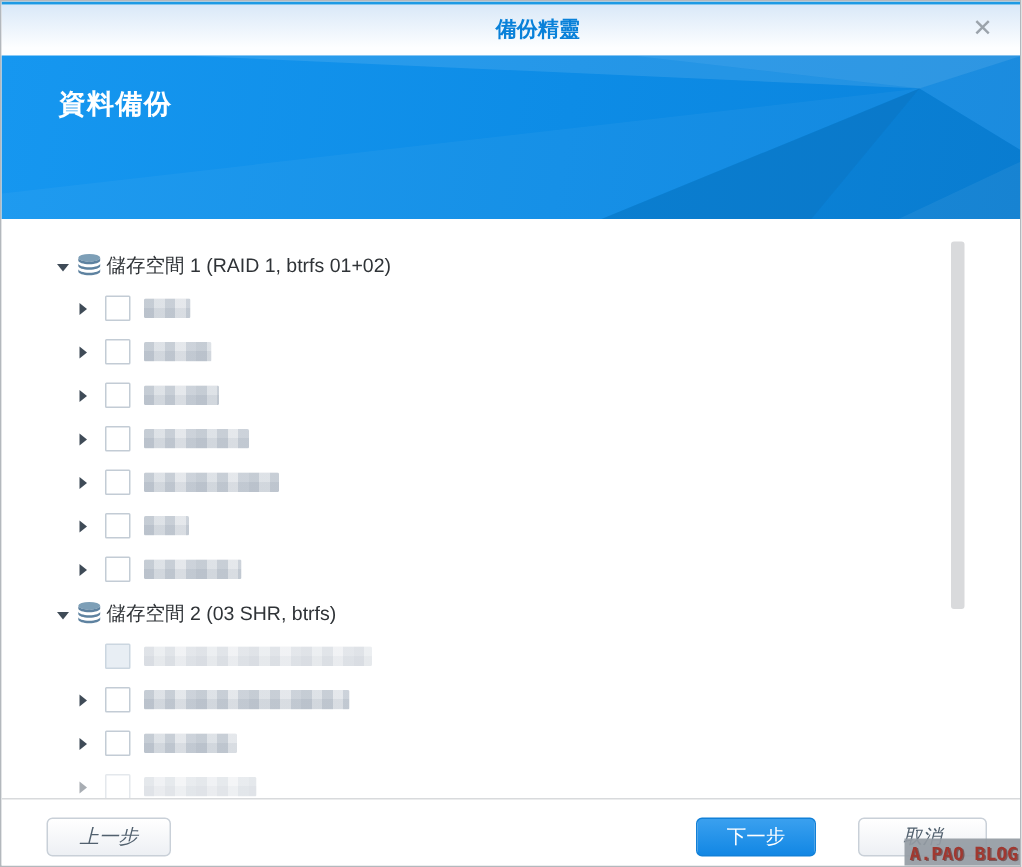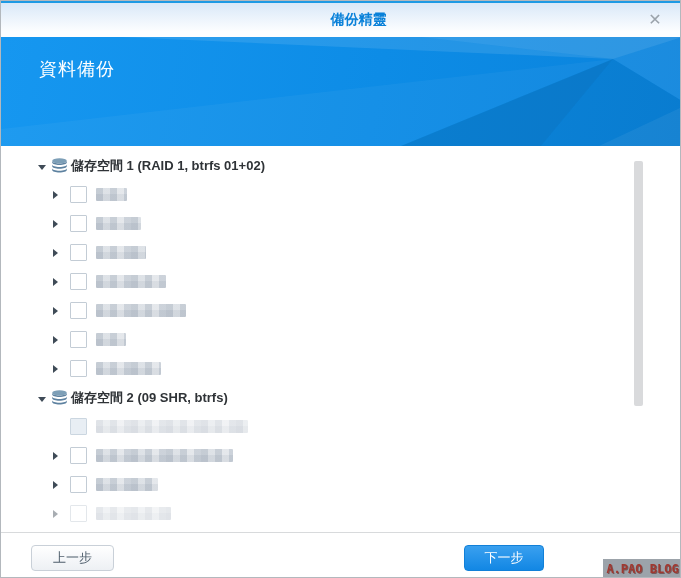--- a/index.html
+++ b/index.html
@@ -11,25 +11,25 @@
             border-top:2px solid #1e9ae4;box-sizing:border-box;}
   .titlebar .title{position:absolute;left:12px;right:0;top:0;height:34px;line-height:33px;
             text-align:center;font-size:14px;font-weight:bold;color:#0981d9;padding-left:24px;}
   .close{position:absolute;right:15px;top:7px;width:20px;height:20px;line-height:20px;
          text-align:center;font-size:16px;font-weight:bold;color:#9ba3ab;cursor:pointer;}
   
   .hero{position:absolute;left:0;top:36px;width:681px;height:109px;
         background:linear-gradient(100deg,#1697f0 0%,#0d8ce6 55%,#0a83dc 100%);overflow:hidden;}
   .hero svg{position:absolute;left:0;top:0;}
   .hero-text{position:absolute;left:38px;top:20px;color:#fff;}
-  .hero-title{font-size:18px;font-weight:normal;letter-spacing:1px;}
+  .hero-title{font-size:18px;font-weight:bold;letter-spacing:1px;}
   .hero-sub{margin-top:9px;font-size:13px;color:#eef6fe;}
   
   .content{position:absolute;left:0;top:145px;width:681px;height:386px;background:#fff;overflow:hidden;}
-  .tree{padding-top:5px;font-weight:bold;}
+  .tree{padding-top:16px;}
   .row{height:29px;display:flex;align-items:center;font-size:13px;color:#2f3337;}
   .volume-row{padding-left:37px;}
   .child-row{padding-left:52px;}
   .tw{display:inline-block;width:9px;flex:0 0 9px;}
   .tw.down::before{content:"";display:inline-block;width:0;height:0;
       border-left:4.5px solid transparent;border-right:4.5px solid transparent;border-top:5.5px solid #3f4b57;}
   .tw.right::before{content:"";display:inline-block;width:0;height:0;
       border-top:4.5px solid transparent;border-bottom:4.5px solid transparent;border-left:5.5px solid #3f4b57;}
   .vicon{margin-left:4px;margin-right:3px;flex:0 0 17px;}
   .vlabel{white-space:nowrap;}
@@ -43,21 +43,21 @@
         repeating-linear-gradient(0deg, rgba(140,152,168,.25) 0 7px, rgba(190,198,208,.20) 7px 13px);}
   .child-row .blur.dim{opacity:.55;}
   .row.faded{opacity:.45;}
   .scrollbar{position:absolute;left:633px;top:15px;width:9px;height:360px;}
   .thumb{position:absolute;left:0;top:0;width:9px;height:245px;background:#d9dadc;border-radius:2px;}
   
   .footer{position:absolute;left:0;top:531px;width:681px;height:47px;background:#fff;
           border-top:1px solid #d8dadc;box-sizing:border-box;}
   .btn{position:absolute;top:12px;height:26px;font-size:13px;border-radius:4px;cursor:pointer;
        font-family:"Liberation Sans","DejaVu Sans",sans-serif;padding:0;}
-  .btn.light{background:linear-gradient(#ffffff,#edf0f4);border:1px solid #c9d0d8;color:#51606e;}
+  .btn.light{background:linear-gradient(#ffffff,#edf0f4);border:1px solid #c9d0d8;color:#51606e;font-style:italic;}
   .btn.primary{background:linear-gradient(#3aa0ef,#1287e4);border:1px solid #1180d8;color:#fff;}
   .btn-back{left:30px;width:83px;}
   .btn-next{left:463px;width:80px;}
   .btn-cancel{left:571px;width:86px;}
   .watermark{position:absolute;right:0;bottom:0;width:79px;height:20px;line-height:20px;
       background:rgba(148,155,163,.92);color:#a03830;font-family:"DejaVu Sans Mono","Liberation Mono",monospace;
       font-size:12px;font-weight:bold;text-align:center;letter-spacing:0;
       text-shadow:1px 1px 0 rgba(90,30,25,.55);}
 </style>
 </head>
@@ -133,21 +133,21 @@
           <span class="blur" style="width:65px"></span>
         </div>
         <div class="row volume-row">
           <span class="tw down"></span>
           <svg class="vicon" width="17" height="16" viewBox="0 0 17 16">
             <ellipse cx="8.5" cy="2.9" rx="7.3" ry="2.6" fill="#7d9fb7"></ellipse>
             <path d="M1.2 2.9 c0 1.4 3.3 2.5 7.3 2.5 s7.3 -1.1 7.3 -2.5 v1.7 c0 1.4 -3.3 2.5 -7.3 2.5 s-7.3 -1.1 -7.3 -2.5 z" fill="#5e82a0"></path>
             <path d="M1.2 6.6 c0 1.4 3.3 2.5 7.3 2.5 s7.3 -1.1 7.3 -2.5 v1.7 c0 1.4 -3.3 2.5 -7.3 2.5 s-7.3 -1.1 -7.3 -2.5 z" fill="#5e82a0"></path>
             <path d="M1.2 10.3 c0 1.4 3.3 2.5 7.3 2.5 s7.3 -1.1 7.3 -2.5 v1.7 c0 1.4 -3.3 2.5 -7.3 2.5 s-7.3 -1.1 -7.3 -2.5 z" fill="#5e82a0"></path>
           </svg>
-          <span class="vlabel">儲存空間 2 (09 SHR, btrfs)</span>
+          <span class="vlabel">儲存空間 2 (03 SHR, btrfs)</span>
         </div>
         <div class="row child-row">
           <span class="tw "></span>
           <span class="cb disabled"></span>
           <span class="blur dim" style="width:152px"></span>
         </div>
         <div class="row child-row">
           <span class="tw right"></span>
           <span class="cb"></span>
           <span class="blur" style="width:137px"></span>
@@ -164,16 +164,17 @@
         </div>
       </div>
     <div class="scrollbar">
       <div class="thumb"></div>
     </div>
   </div>
 
   <div class="footer">
     <button class="btn light btn-back">上一步</button>
     <button class="btn primary btn-next">下一步</button>
+    <button class="btn light btn-cancel">取消</button>
     <div class="watermark">A.PAO BLOG</div>
   </div>
 
 </div>
 
 </body></html>

